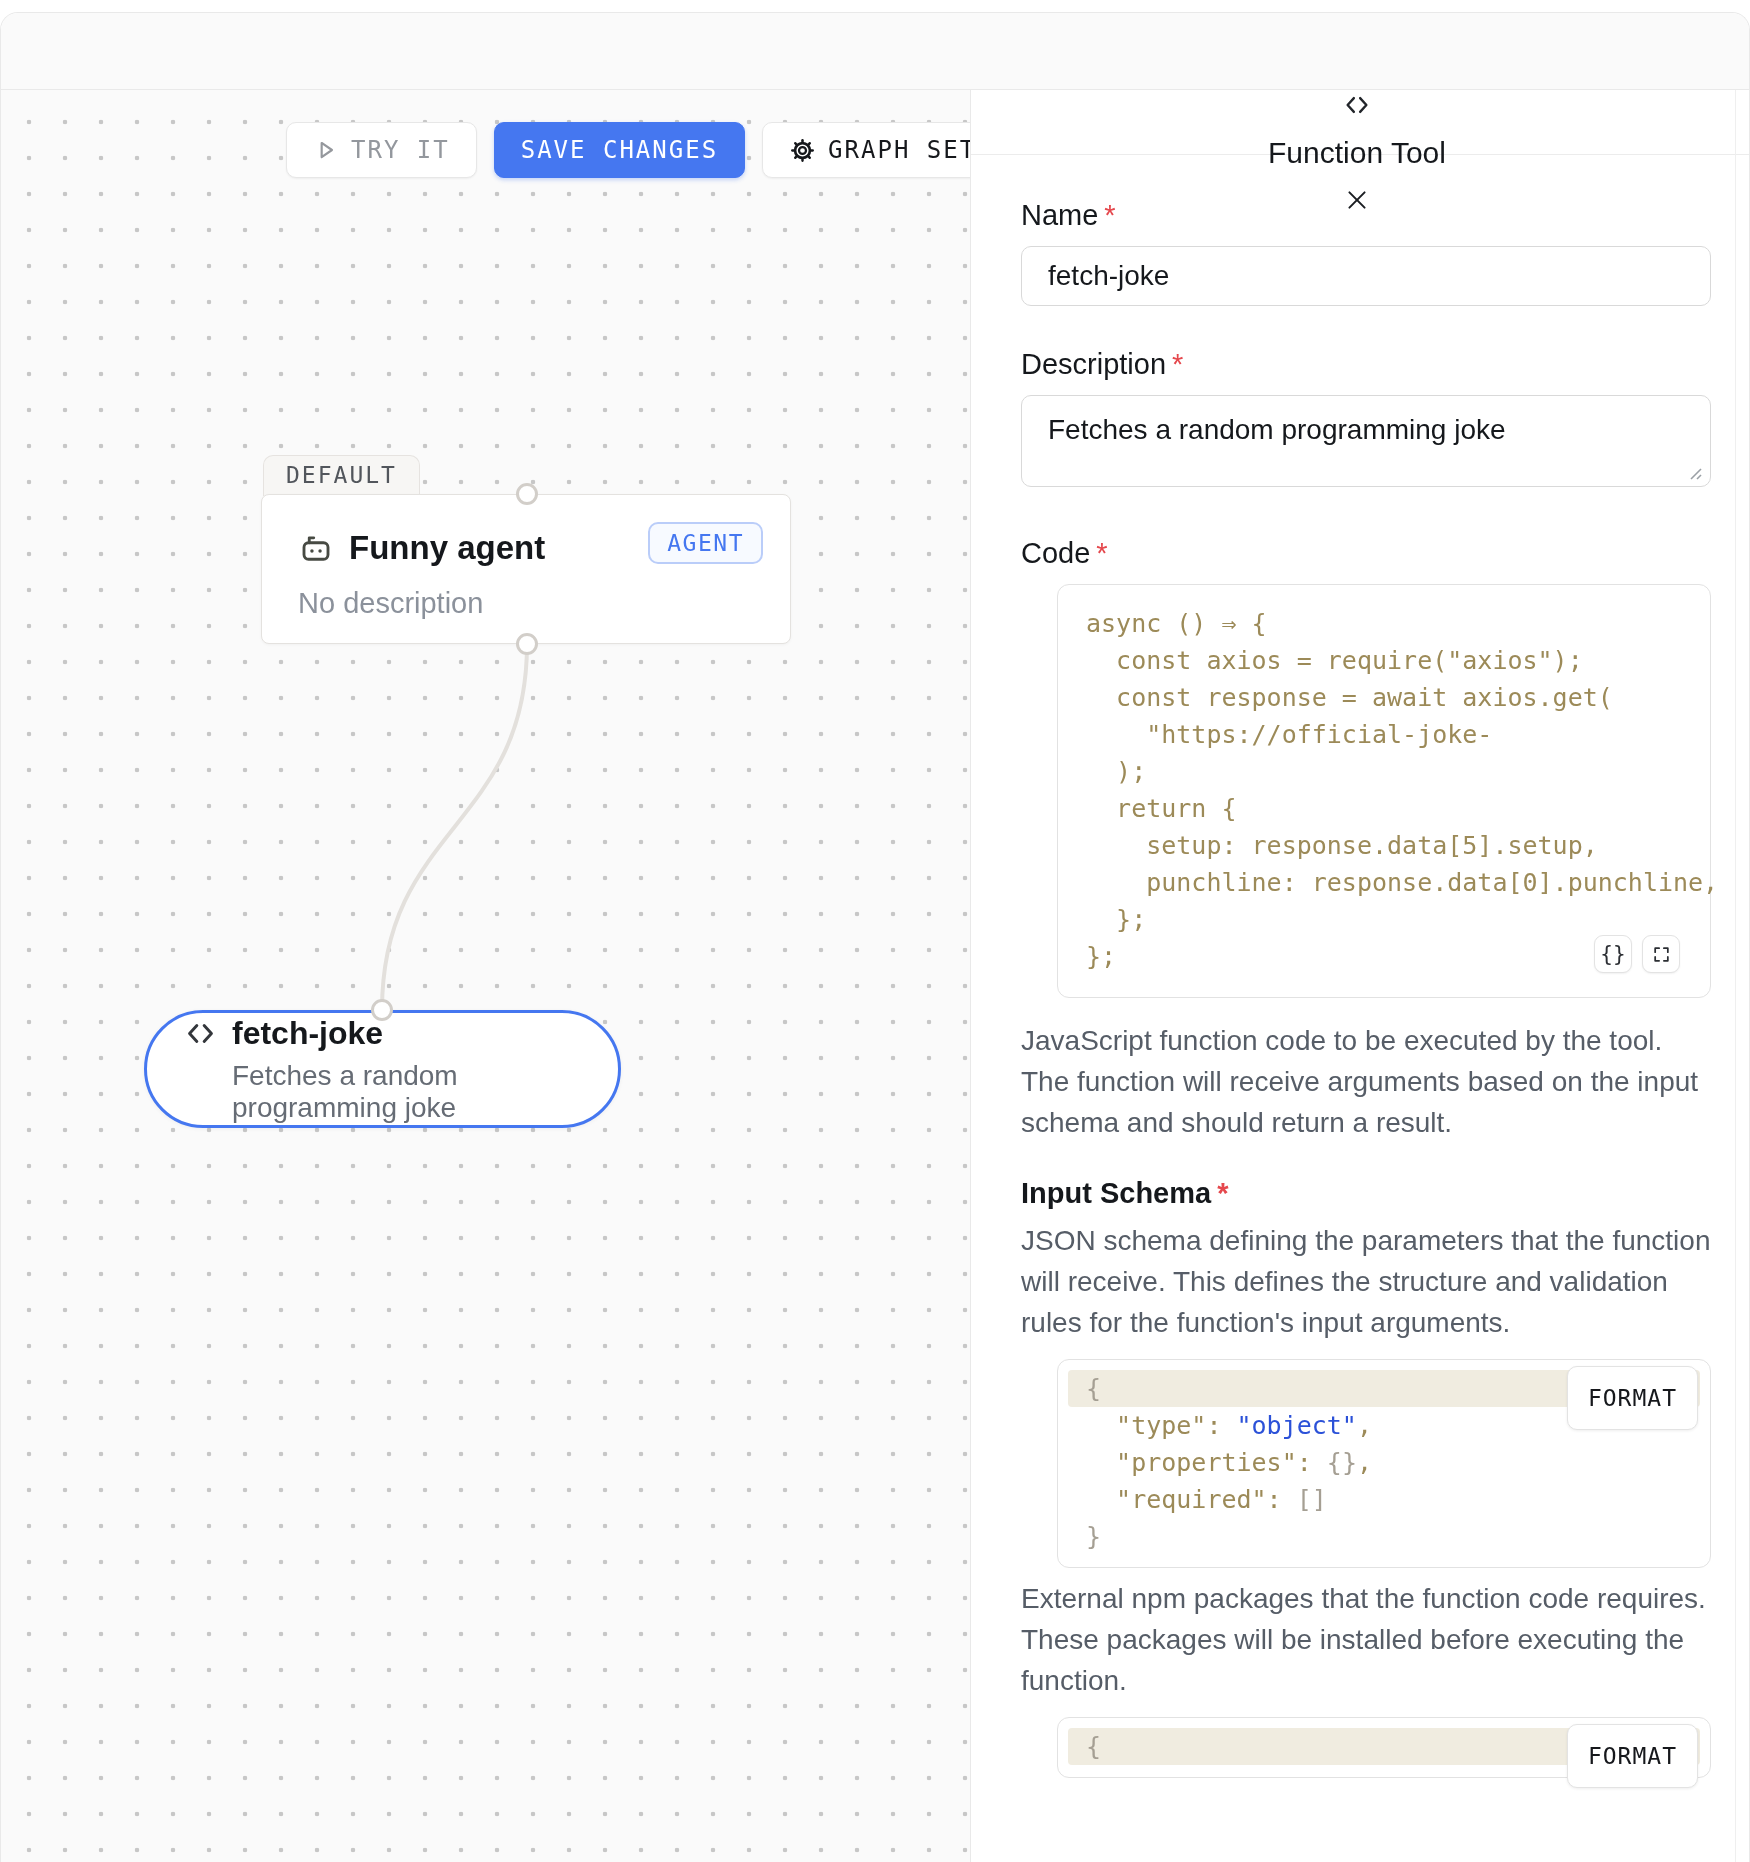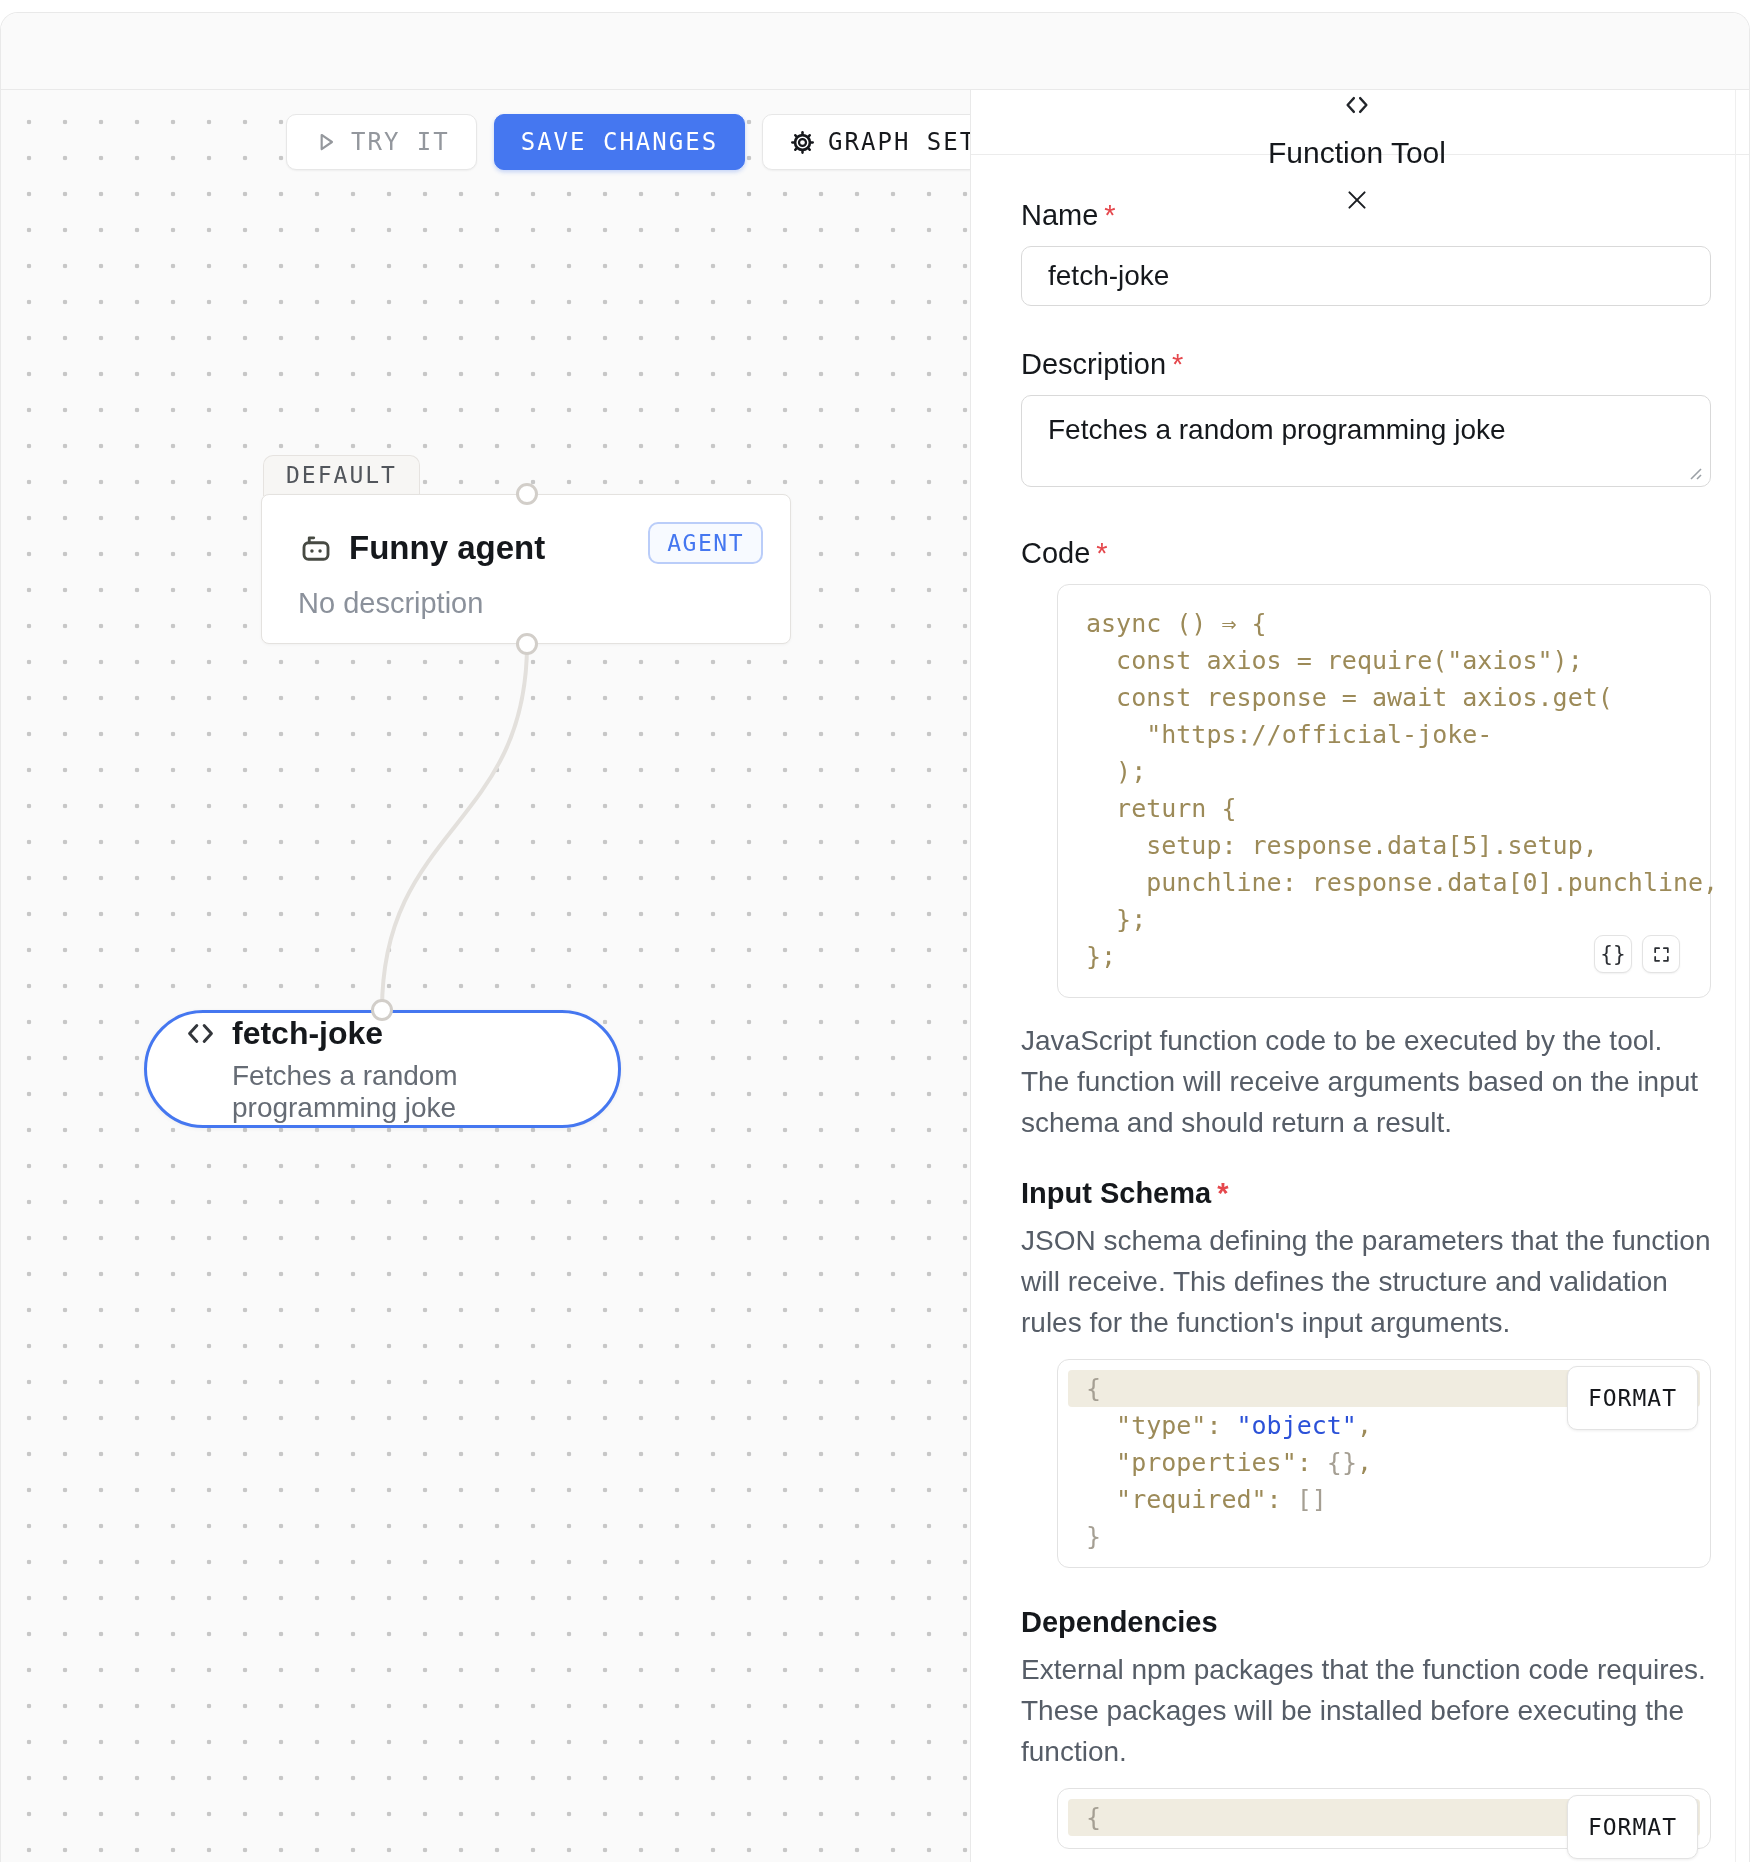--- a/index.html
+++ b/index.html
@@ -13,21 +13,21 @@
   .main{flex:1;display:flex;min-height:0;}
 
   
   .canvas{width:969px;flex:none;position:relative;background-color:#fafafa;
     background-image:radial-gradient(#c7c7c7 2px,transparent 2.6px);
     background-size:36px 36px;background-position:10px 14px;border-right:1px solid #e9e9e9;overflow:hidden;}
 
   .toolbar{position:absolute;left:285px;top:24px;display:flex;gap:17px;z-index:5;}
   .btn{height:56px;display:inline-flex;align-items:center;gap:12px;padding:0 26px;border-radius:10px;
     font-family:"DejaVu Sans Mono","Liberation Mono",monospace;font-size:24px;letter-spacing:2px;
-    background:#fff;border:1px solid #e7e7e7;box-shadow:0 1px 2px rgba(0,0,0,.05);cursor:pointer;white-space:nowrap;}
+    background:#fff;border:1px solid #e7e7e7;box-shadow:0 1px 2px rgba(0,0,0,.05);cursor:pointer;white-space:nowrap;margin-top:8px;}
   .btn-tryit{color:#93979d;}
   .btn-primary{background:#4577f0;border-color:#4577f0;color:#fff;box-shadow:0 2px 4px rgba(69,119,240,.3);}
   .btn-settings{color:#16181c;}
 
   svg.edge-layer{position:absolute;left:0;top:0;z-index:1;}
   .handle{position:absolute;width:22px;height:22px;border-radius:50%;background:#fff;border:3px solid #d2cec9;
     box-sizing:border-box;z-index:4;}
 
   .group-tab{position:absolute;left:262px;top:365px;height:40px;line-height:38px;padding:0 22px;z-index:2;
     background:#f7f6f4;border:1px solid #e6e3e0;border-bottom:none;border-radius:10px 10px 0 0;
@@ -257,23 +257,20 @@
           <div>
               <div class="cl hl"><span class="tk-p">{</span></div>
               <div class="cl"><span class="tk-k">  "type": </span><span class="tk-s">"object"</span><span class="tk-k">,</span></div>
               <div class="cl"><span class="tk-k">  "properties": </span><span class="tk-p">{}</span><span class="tk-k">,</span></div>
               <div class="cl"><span class="tk-k">  "required": </span><span class="tk-p">[]</span></div>
               <div class="cl"><span class="tk-p">}</span></div>
             </div>
           <button class="format-btn">FORMAT</button>
         </div>
 
-        <div class="field-label head mt-xl" style="margin-bottom:6px;">
-          <span>Dependencies</span>
-        </div>
         <p class="help tight">External npm packages that the function code requires. These packages will be installed before executing the function.</p>
         <div class="code-box small">
           <div>
               <div class="cl hl"><span class="tk-p">{</span></div>
             </div>
           <button class="format-btn">FORMAT</button>
         </div>
 
       </div>
     </div>

